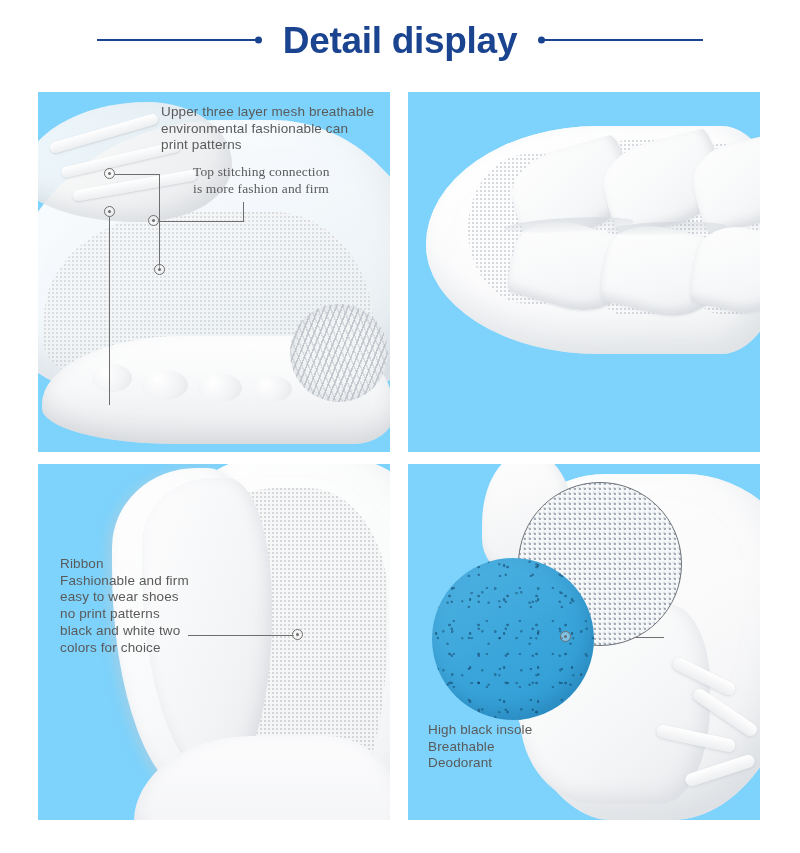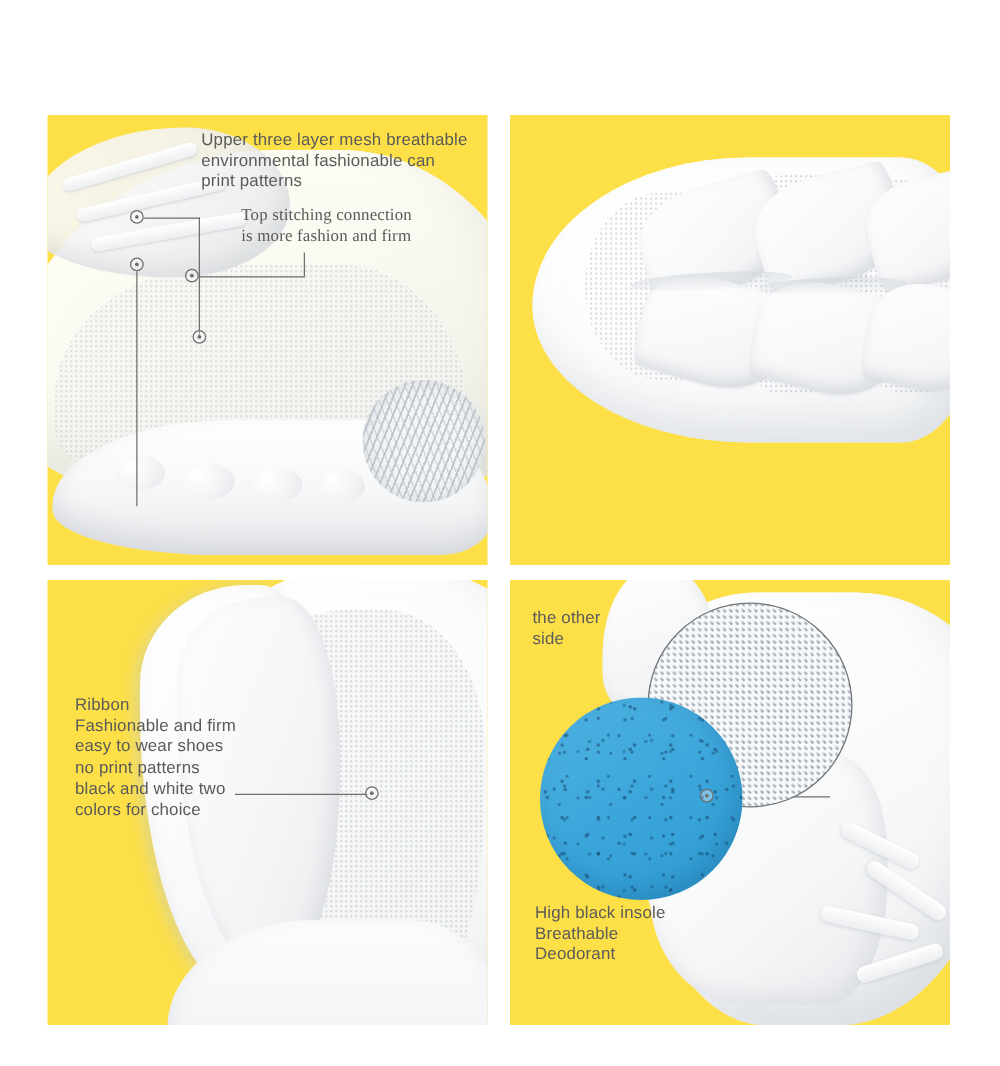--- a/index.html
+++ b/index.html
@@ -63,21 +63,21 @@
     left: 38px; top: 92px;
     width: 722px; height: 728px;
     display: grid;
     grid-template-columns: 352px 352px;
     grid-template-rows: 360px 356px;
     gap: 12px 18px;
   }
 
   .panel {
     position: relative;
-    background: #fde047;
+    background: #7dd3fc;
     overflow: hidden;
   }
 
   
   .callout {
     position: absolute;
     color: #5a5a5a;
     font-size: 13.5px;
     line-height: 1.24;
     white-space: pre-line;
@@ -323,20 +323,29 @@
                      31px 31px, 43px 43px, 27px 27px, 39px 39px,
                      33px 33px, 45px 45px, 100% 100%;
     box-shadow: inset -6px -8px 18px rgba(20,90,140,0.28);
   }
 </style>
 </head>
 <body>
 
 <div class="page">
 
+  <div class="header">
+    <div class="rule left">
+      <span class="dot"></span>
+    </div>
+    <div class="title">Detail display</div>
+    <div class="rule right">
+      <span class="dot"></span>
+    </div>
+  </div>
 
   <div class="grid">
 
     <div class="panel">
 
       <div class="art p1-upper"></div>
       <div class="art p1-mesh mesh"></div>
       <div class="art p1-lace"></div>
 
       <div class="p1-lace-band art" style="left:10px;  top:36px;  width:112px; transform:rotate(-16deg);"></div>
@@ -418,22 +427,20 @@
       <div class="art p4-tongue"></div>
 
       <div class="p4-lacebit" style="left:262px; top:206px; width:68px; height:13px; transform:rotate(26deg);"></div>
       <div class="p4-lacebit" style="left:280px; top:242px; width:74px; height:13px; transform:rotate(34deg);"></div>
       <div class="p4-lacebit" style="left:248px; top:268px; width:80px; height:13px; transform:rotate(12deg);"></div>
       <div class="p4-lacebit" style="left:276px; top:300px; width:72px; height:13px; transform:rotate(-18deg);"></div>
 
       <div class="zoom-circle zoom-mesh"></div>
       <div class="zoom-circle zoom-insole"></div>
 
-      <div class="callout" style="left:18px; top:22px; width:110px;">the other
-side</div>
 
       <div class="callout" style="left:20px; top:258px; width:200px;">High black insole
 Breathable
 Deodorant</div>
 
       <div class="lead h" style="left:152px; top:172.5px; width:104px;"></div>
       <div class="marker" style="left:152px; top:167px;"></div>
     </div>
 
   </div>

